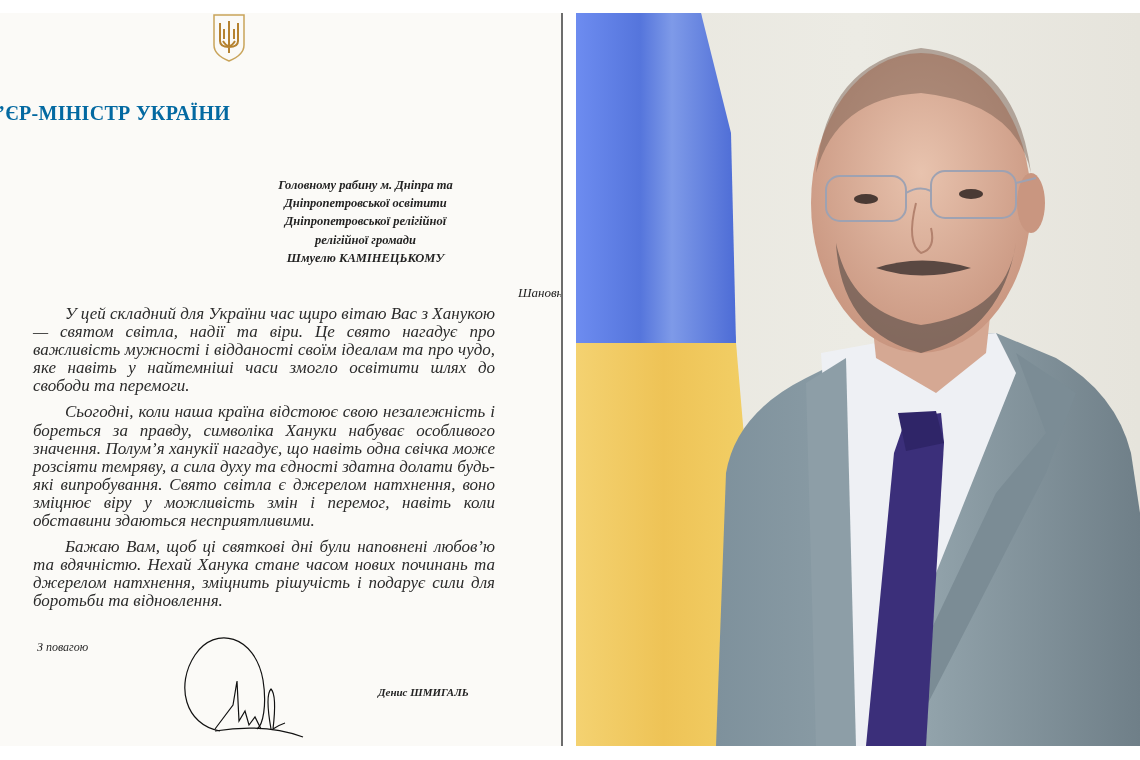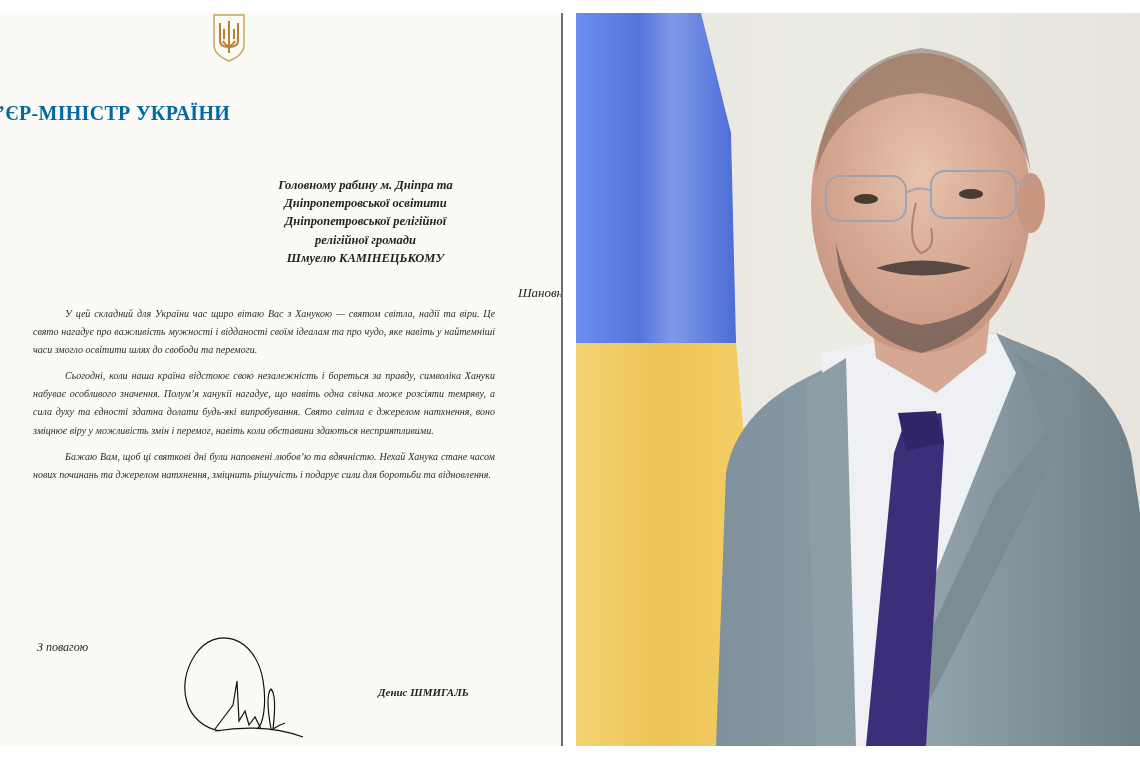--- a/index.html
+++ b/index.html
@@ -31,21 +31,21 @@
   }
   .salutation {
     position: absolute; left: 0; width: 561px; top: 272px;
     text-align: right; font-style: italic; font-size: 13px; color: #222;
     padding-left: 0;
     margin-left: 48px;
   }
   .salutation span { display:inline-block; margin-left:-26px; }
   .body-text {
     position: absolute; left: 33px; top: 292px; width: 462px;
-    font-style: italic; font-size: 10px; line-height: 18.1px; color: #2a2a2a;
+    font-style: italic; font-size: 17px; line-height: 18.1px; color: #2a2a2a;
     text-align: justify;
   }
   .body-text p { margin: 0 0 8px 0; text-indent: 32px; }
   .closing {
     position: absolute; left: 37px; top: 627px;
     font-style: italic; font-size: 12px; color: #2a2a2a;
   }
   .signer {
     position: absolute; left: 378px; top: 673px;
     font-style: italic; font-weight: bold; font-size: 11px; color: #222;

